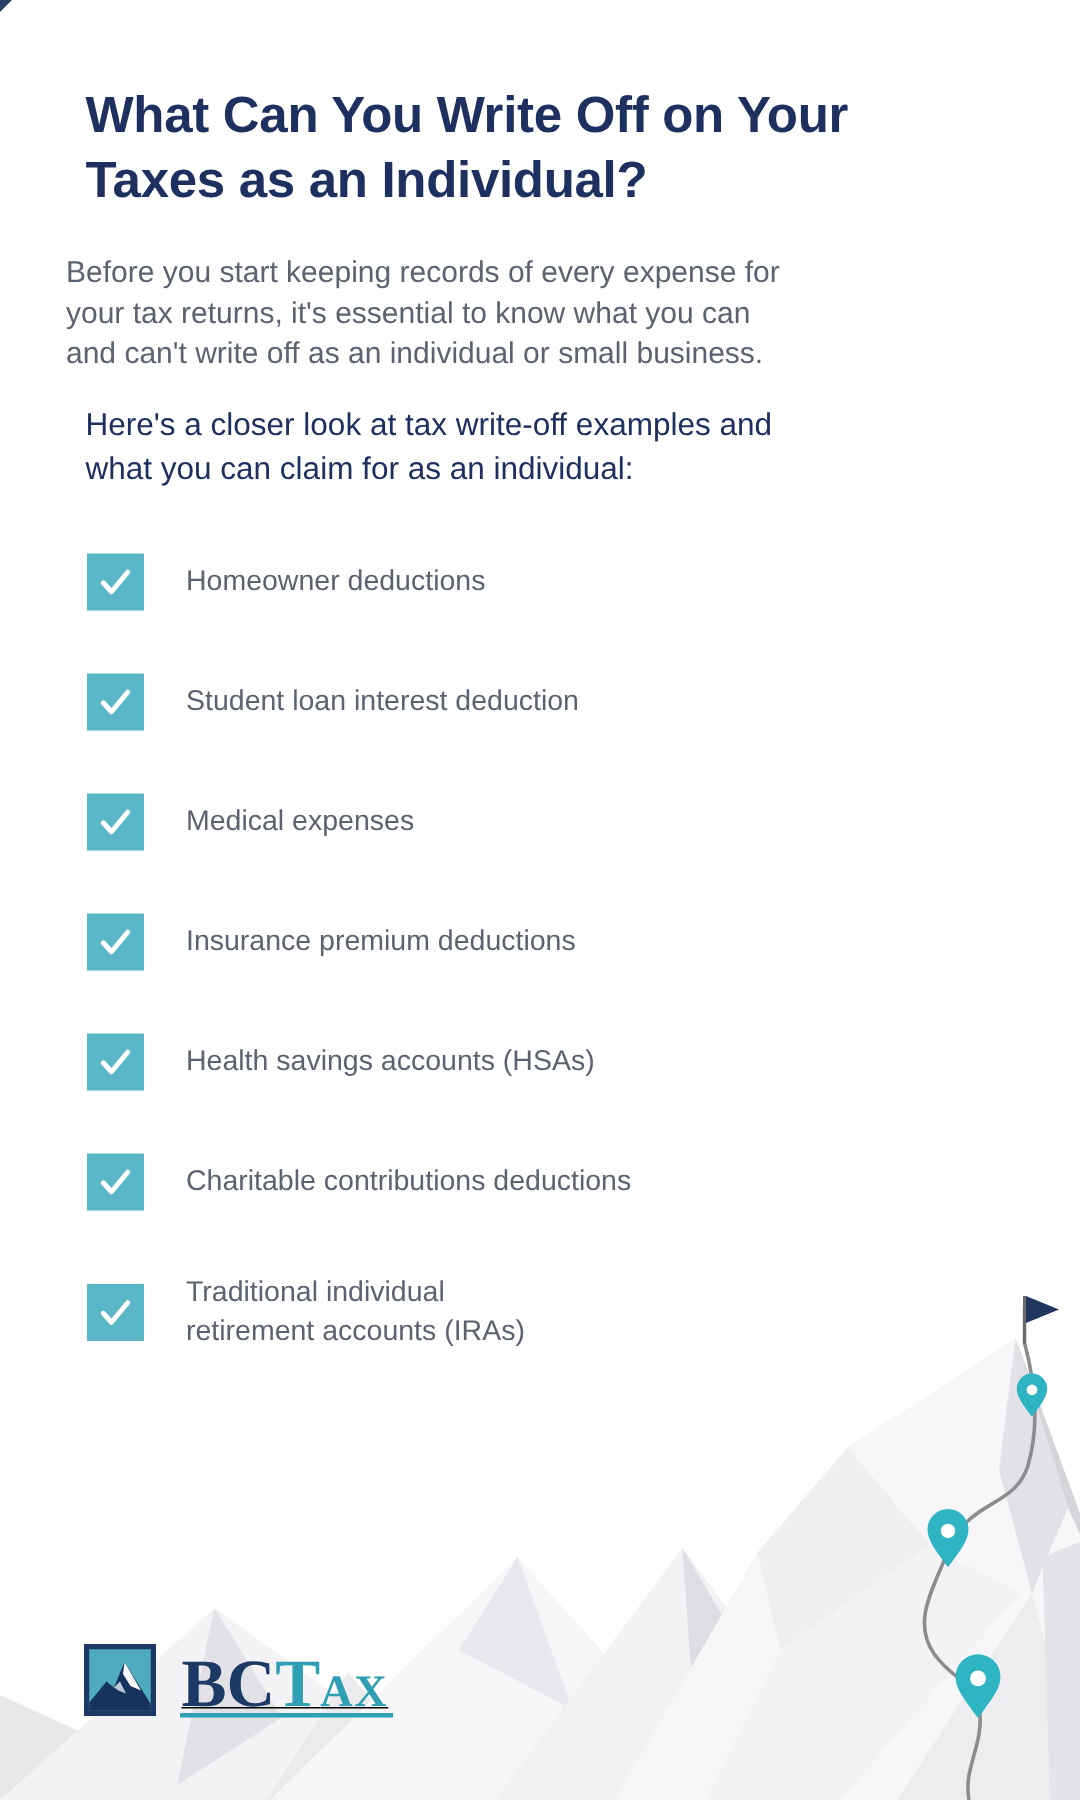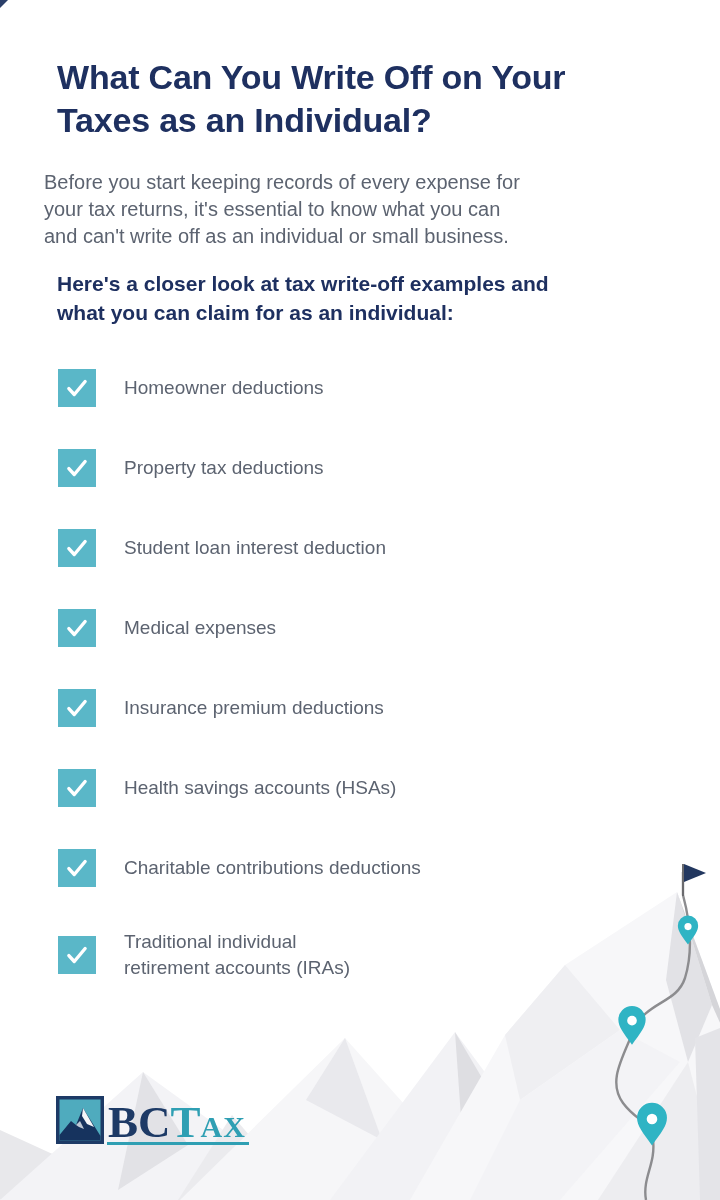--- a/index.html
+++ b/index.html
@@ -29,21 +29,21 @@
   }
   p.intro {
     margin: 27px 40px 0 44px;
     font-size: 20px; line-height: 27px;
     color: #5c6370;
     white-space: pre-line;
   }
   h2.subheading {
     margin: 19px 40px 16px 57px;
     font-size: 21px; line-height: 29px;
-    font-weight: 700;
+    font-weight: 400;
     color: #1e3060;
     white-space: pre-line;
   }
   ul.checklist {
     list-style: none;
     margin: 29px 0 0 58px; padding: 0;
   }
   ul.checklist li {
     display: flex; align-items: center;
     min-height: 38px;
@@ -68,26 +68,27 @@
     position: absolute; left: 0; bottom: 0; z-index: 1;
     width: 720px; height: 400px;
   }
 
   .logo {
     position: absolute; left: 56px; top: 1096px; z-index: 3;
     display: flex; align-items: flex-end;
   }
   .logo-icon { display: block; margin-bottom: 1px; }
   .logo-text {
-    margin-left: 3px;
+    margin-left: 16px;
     border-bottom: 3px solid #2f9fb3;
     padding: 0 3px 2px 1px;
     line-height: 0.8;
     font-family: "Liberation Serif", serif;
     white-space: nowrap;
+    text-decoration: underline;
   }
   .logo-text .bc { font-size: 45px; font-weight: 700; color: #1d3a66; }
   .logo-text .t  { font-size: 45px; font-weight: 700; color: #2f9fb3; }
   .logo-text .ax { font-size: 30px; font-weight: 700; color: #2f9fb3; letter-spacing: 1px; }
 </style>
 </head>
 <body>
 
 <div class="corner-mark"></div>
 
@@ -141,28 +142,20 @@
 what you can claim for as an individual:</h2>
 
   <ul class="checklist">
     <li>
       <span class="checkbox">
           <svg width="26" height="26" viewBox="0 0 24 24">
             <path d="M4.5 12.5 L9.5 18 L19.5 6" fill="none" stroke="#ffffff" stroke-width="3.1" stroke-linecap="round" stroke-linejoin="round"></path>
           </svg>
         </span>
       <span class="item-label">Homeowner deductions</span>
-    </li>
-    <li>
-      <span class="checkbox">
-          <svg width="26" height="26" viewBox="0 0 24 24">
-            <path d="M4.5 12.5 L9.5 18 L19.5 6" fill="none" stroke="#ffffff" stroke-width="3.1" stroke-linecap="round" stroke-linejoin="round"></path>
-          </svg>
-        </span>
-      <span class="item-label">Property tax deductions</span>
     </li>
     <li>
       <span class="checkbox">
           <svg width="26" height="26" viewBox="0 0 24 24">
             <path d="M4.5 12.5 L9.5 18 L19.5 6" fill="none" stroke="#ffffff" stroke-width="3.1" stroke-linecap="round" stroke-linejoin="round"></path>
           </svg>
         </span>
       <span class="item-label">Student loan interest deduction</span>
     </li>
     <li>

